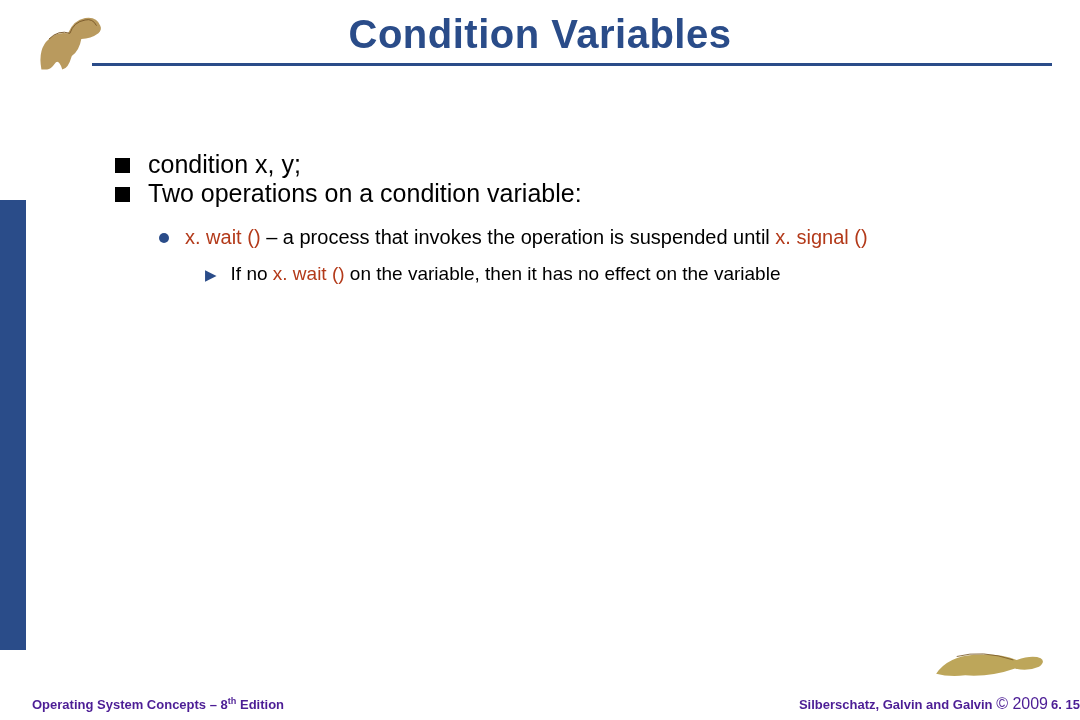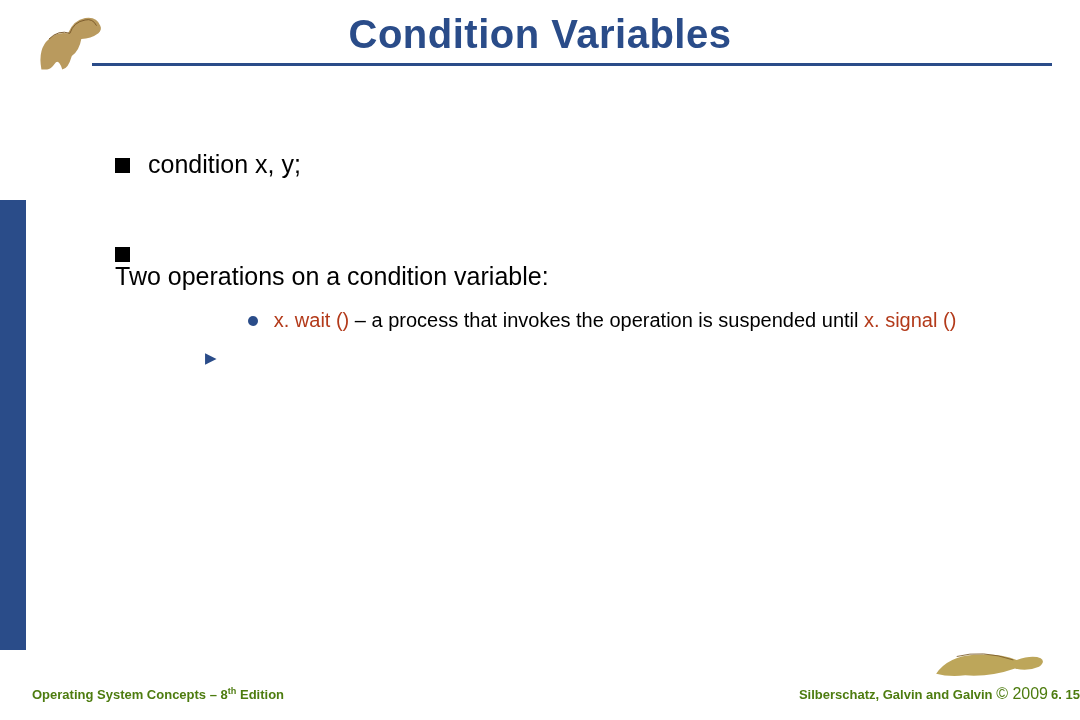--- a/index.html
+++ b/index.html
@@ -54,40 +54,38 @@
   }
   .content {
     position: absolute;
     left: 115px;
     top: 150px;
     width: 930px;
   }
   .lvl1 {
     display: flex;
     align-items: flex-start;
-    margin-bottom: 60px;
     font-size: 25px;
     color: #000;
   }
-  .lvl1.tight { margin-bottom: 18px; flex-direction: column; }
+  .lvl1.tight { margin-bottom: 18px; }
   .bullet-sq {
     width: 15px; height: 15px;
     background: #000;
     margin-top: 8px;
     margin-right: 18px;
     flex: 0 0 auto;
   }
   .lvl2 {
     display: flex;
     align-items: flex-start;
     margin-left: 44px;
     margin-top: 8px;
     font-size: 20px;
     color: #000;
-    justify-content: center;
   }
   .bullet-dot {
     width: 10px; height: 10px;
     border-radius: 50%;
     background: #2a4c89;
     margin-top: 7px;
     margin-right: 16px;
     flex: 0 0 auto;
   }
   .lvl3 {
@@ -101,27 +99,27 @@
   .bullet-arrow {
     color: #2a4c89;
     font-size: 15px;
     margin-top: 3px;
     margin-right: 14px;
     flex: 0 0 auto;
   }
   .hl { color: #b33a1a; }
   .footer {
     position: absolute;
-    bottom: 16px;
+    bottom: 6px;
     left: 0;
     width: 1080px;
     height: 20px;
     font-size: 13px;
     font-weight: bold;
-    color: #4d7c0f;
+    color: #4c1d95;
     display: flex;
     align-items: center;
   }
   .footer .left  { position:absolute; left: 32px;  }
   .footer .center{ position:absolute; left: 0; width:1080px; text-align:right; }
   .footer .right { position:absolute; right: 32px; }
   .footer .copy  { font-weight: normal; font-size: 16px; }
   sup.th { font-size: 0.7em; vertical-align: super; }
 </style>
 </head>
@@ -161,20 +159,23 @@
     <div class="lvl2">
       <div class="bullet-dot"></div>
       <div>
         <span class="hl">x. wait () </span><span> – a process that invokes the operation is suspended until </span><span class="hl">x. signal ()</span>
       </div>
     </div>
 
 
     <div class="lvl3">
       <div class="bullet-arrow">▶</div>
+      <div>
+        <span>If no </span><span class="hl">x. wait () </span><span>on the variable, then it has no effect on the variable</span>
+      </div>
     </div>
 
   </div>
 
   <div class="footer">
     <div class="left">
       <span>Operating System Concepts – 8</span><sup class="th">th</sup><span> Edition</span>
     </div>
     <div class="center">
       <span>6. 15</span>

